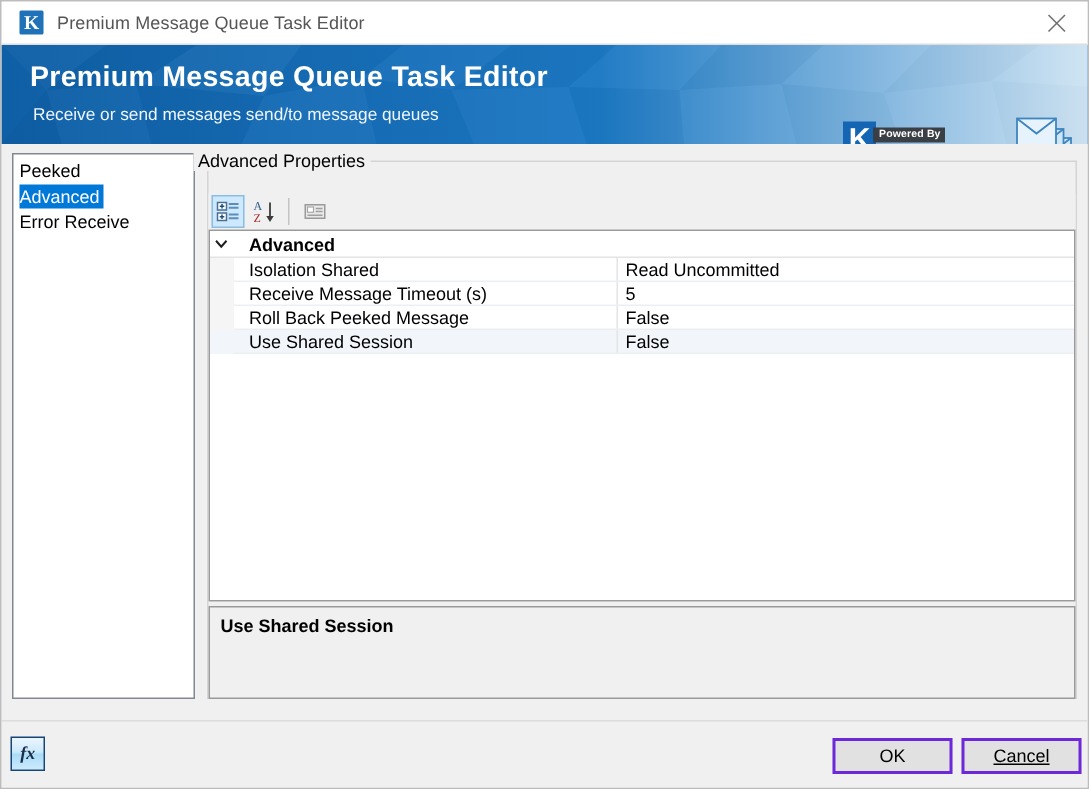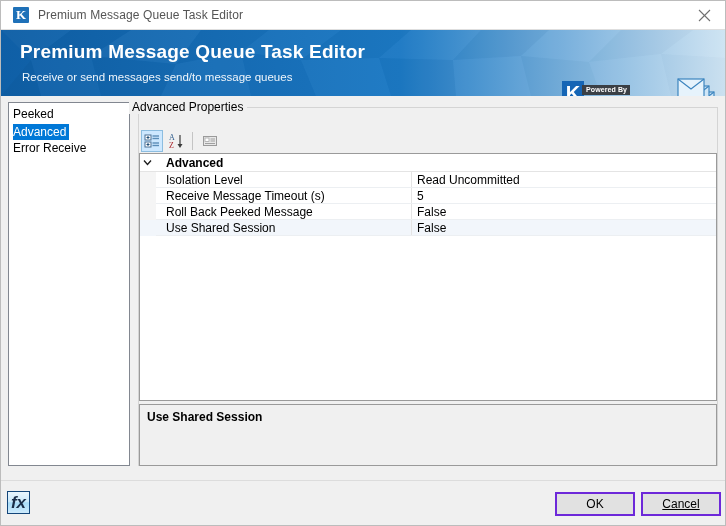--- a/index.html
+++ b/index.html
@@ -348,24 +348,24 @@
     width: 23px; height: 23px;
     border: 1px solid #14467a;
     box-sizing: border-box;
     background: linear-gradient(to bottom, #eaf6fe 0%, #cbe9fb 45%, #a9dcf8 52%, #cdeafc 100%);
     display: flex;
     align-items: center;
     justify-content: center;
     cursor: default;
   }
   .fx-btn span {
-    font-family: Liberation Sans, sans-serif;
+    font-family: Liberation Serif, serif;
     font-style: italic;
     font-weight: bold;
-    font-size: 17px;
+    font-size: 12px;
     color: #1b2d48;
     line-height: 13px;
   }
   .btn {
     position: absolute;
     top: 11px;
     width: 80px; height: 24px;
     background: #e1e1e1;
     border: 2px solid #6d28d9;
     box-sizing: border-box;
@@ -517,21 +517,21 @@
           <polyline points="1,2.5 4.5,6.5 8,2.5" fill="none" stroke="#1c1c1c" stroke-width="1.3"></polyline>
         </svg>
       </div>
       <div class="cell-name">Advanced</div>
       <div class="cell-value"></div>
       <div class="cat-sep"></div>
     </div>
 
     <div class="pg-row">
       <div class="cell-gutter"></div>
-      <div class="cell-name">Isolation Level</div>
+      <div class="cell-name">Isolation Shared</div>
       <div class="cell-value">Read Uncommitted</div>
       <div class="row-sep"></div>
     </div>
 
     <div class="pg-row">
       <div class="cell-gutter"></div>
       <div class="cell-name">Receive Message Timeout (s)</div>
       <div class="cell-value">5</div>
       <div class="row-sep"></div>
     </div>

